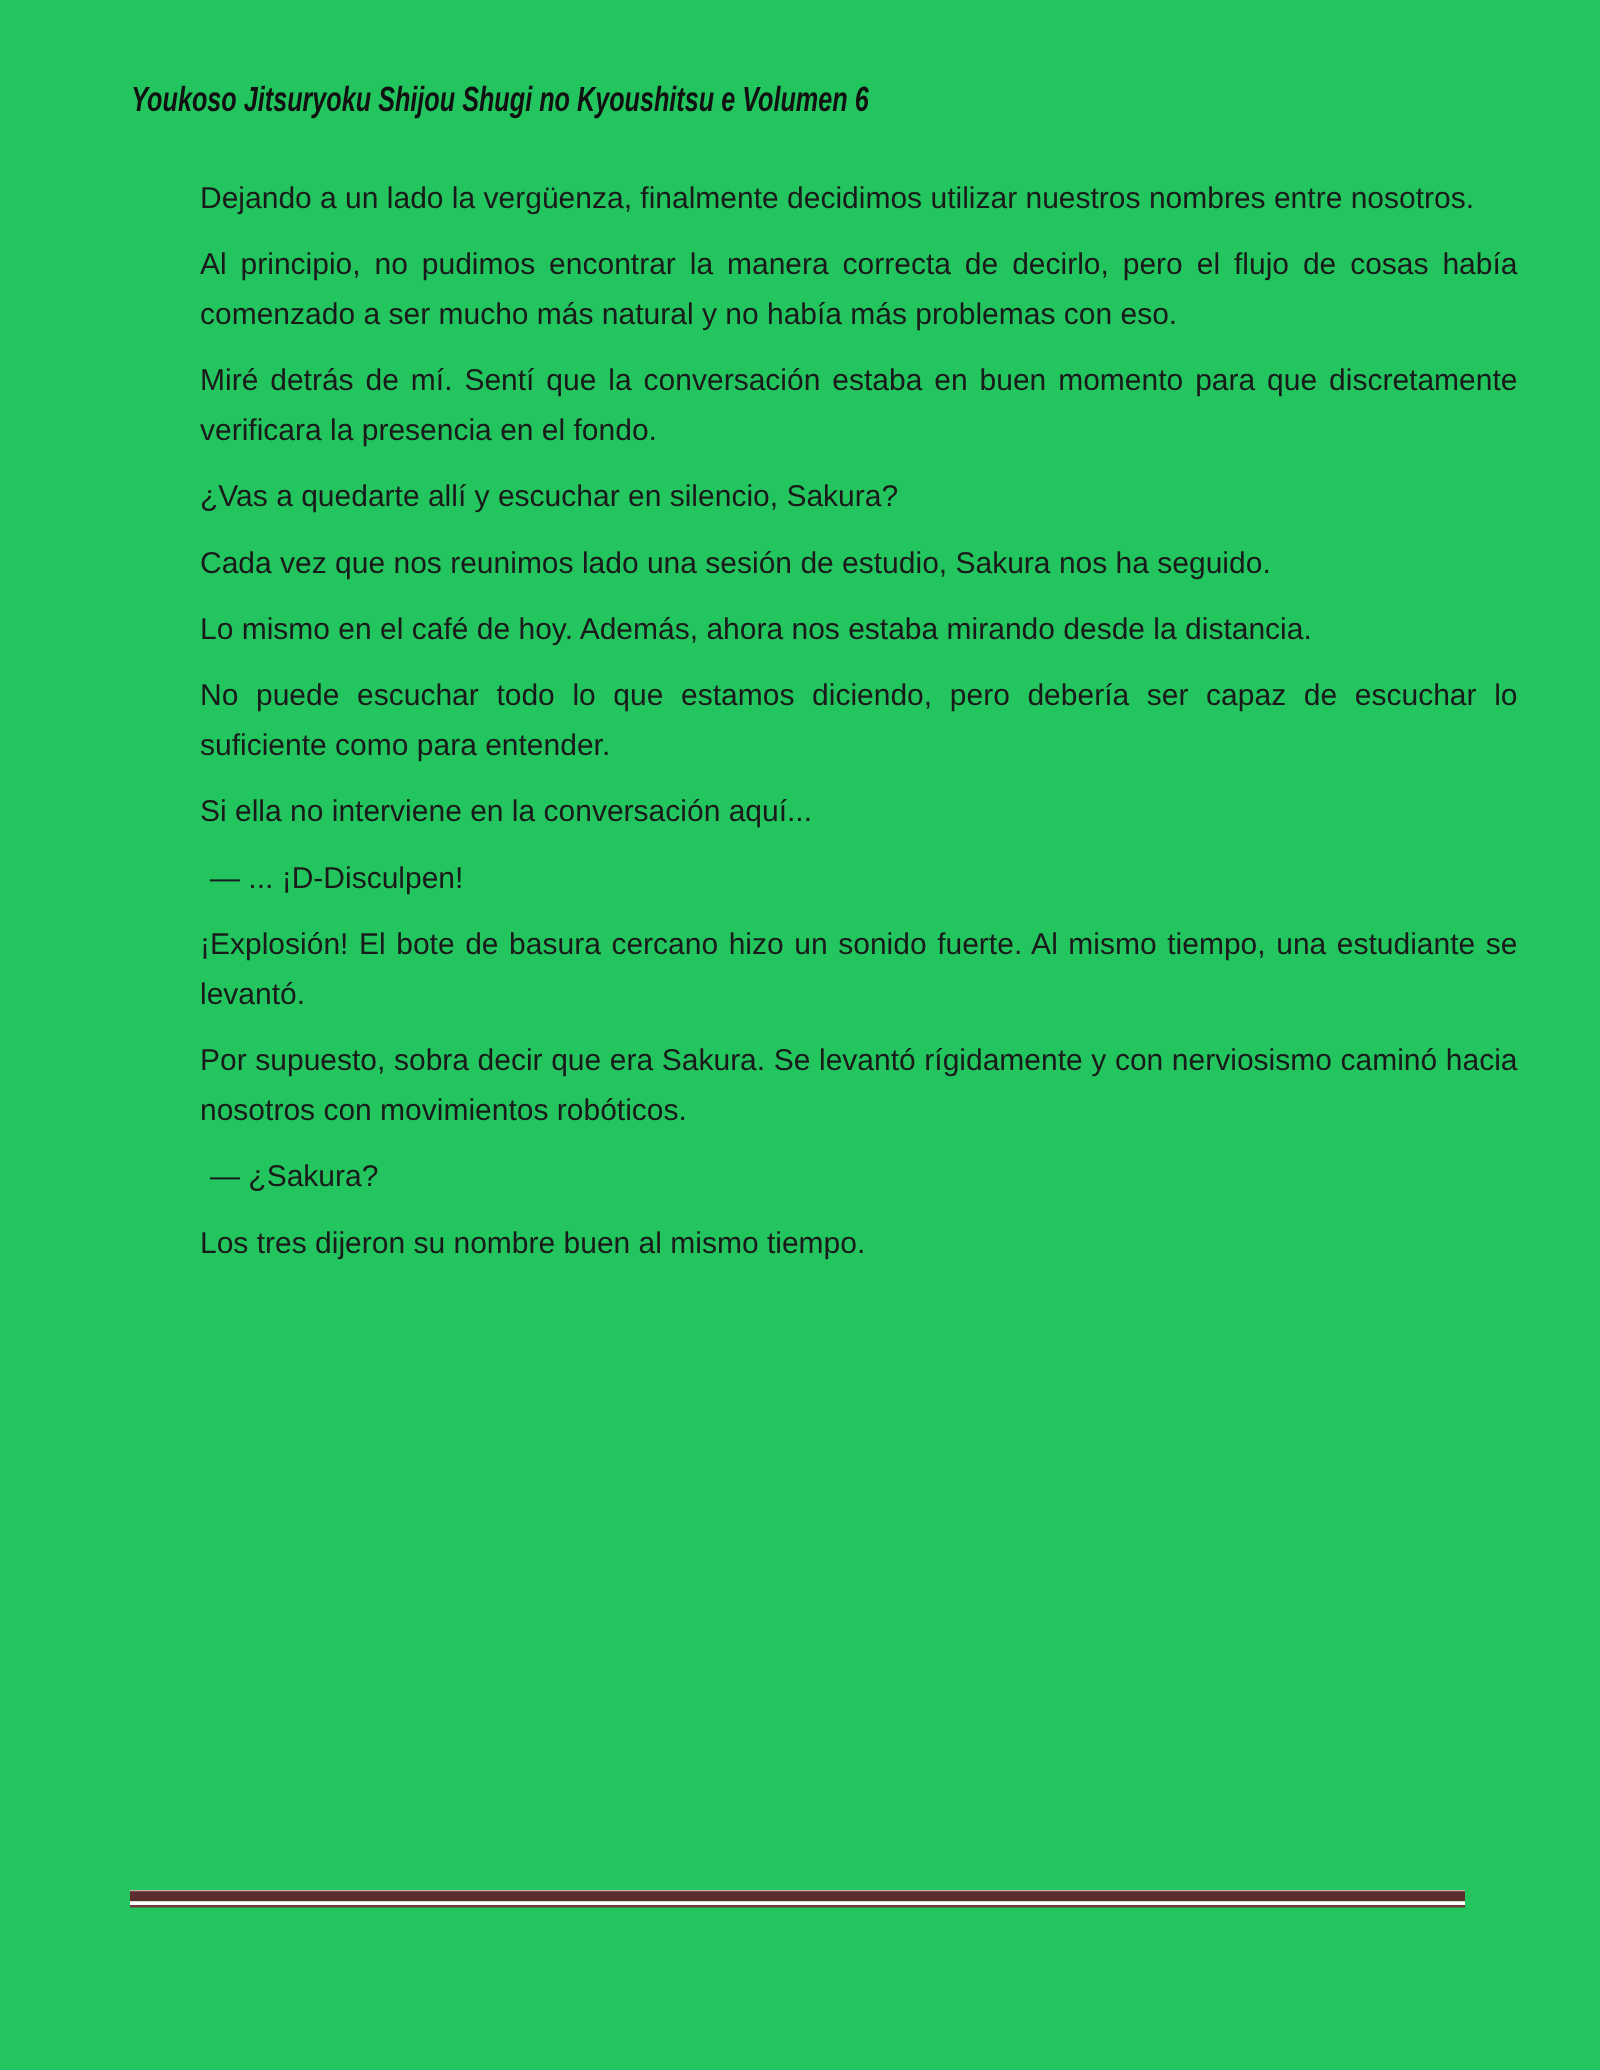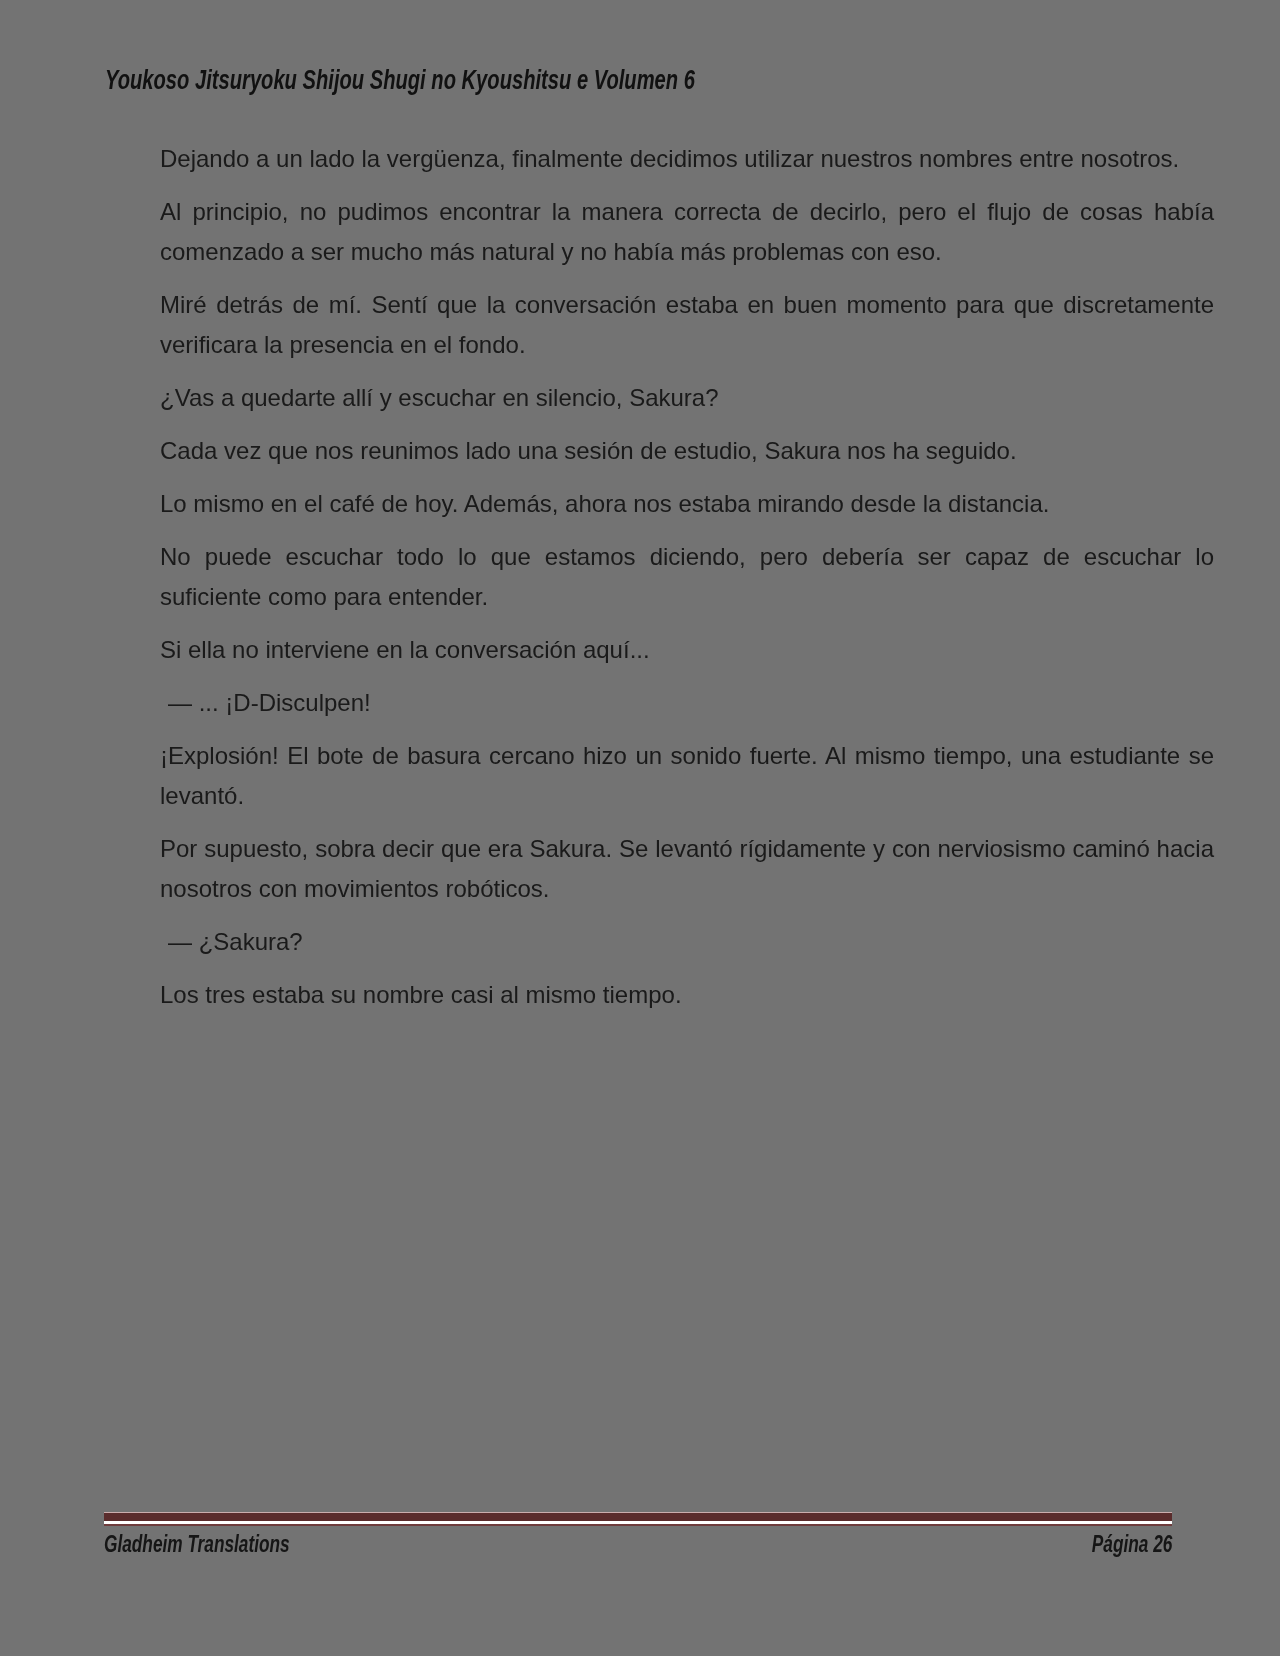--- a/index.html
+++ b/index.html
@@ -1,20 +1,20 @@
 <!DOCTYPE html>
 <html><head>
 <meta charset="utf-8">
 <style>
   html, body { margin: 0; padding: 0; background: #ffffff; }
   .page {
     position: relative;
     width: 1280px;
     height: 1656px;
-    background: #737373;
+    background: #22c55e;
     font-family: "Liberation Sans", sans-serif;
     color: #1a1a1a;
     overflow: hidden;
   }
   .doc-header {
     position: absolute;
     top: 64px;
     left: 105px;
     font-weight: bold;
     font-style: italic;
@@ -88,26 +88,22 @@
     <p>Miré detrás de mí. Sentí que la conversación estaba en buen momento para que discretamente verificara la presencia en el fondo.</p>
     <p>¿Vas a quedarte allí y escuchar en silencio, Sakura?</p>
     <p>Cada vez que nos reunimos lado una sesión de estudio, Sakura nos ha seguido.</p>
     <p>Lo mismo en el café de hoy. Además, ahora nos estaba mirando desde la distancia.</p>
     <p>No puede escuchar todo lo que estamos diciendo, pero debería ser capaz de escuchar lo suficiente como para entender.</p>
     <p>Si ella no interviene en la conversación aquí...</p>
     <p class="dialogue">— ... ¡D-Disculpen!</p>
     <p>¡Explosión! El bote de basura cercano hizo un sonido fuerte. Al mismo tiempo, una estudiante se levantó.</p>
     <p>Por supuesto, sobra decir que era Sakura. Se levantó rígidamente y con nerviosismo caminó hacia nosotros con movimientos robóticos.</p>
     <p class="dialogue">— ¿Sakura?</p>
-    <p>Los tres estaba su nombre casi al mismo tiempo.</p>
+    <p>Los tres dijeron su nombre buen al mismo tiempo.</p>
   </div>
 
   <div class="doc-footer">
     <div class="rule-main"></div>
     <div class="rule-gap"></div>
     <div class="rule-thin"></div>
-    <div class="footer-row">
-      <span class="footer-left">Gladheim Translations</span>
-      <span class="footer-right">Página 26</span>
-    </div>
   </div>
 
 </div>
 
 </body></html>

